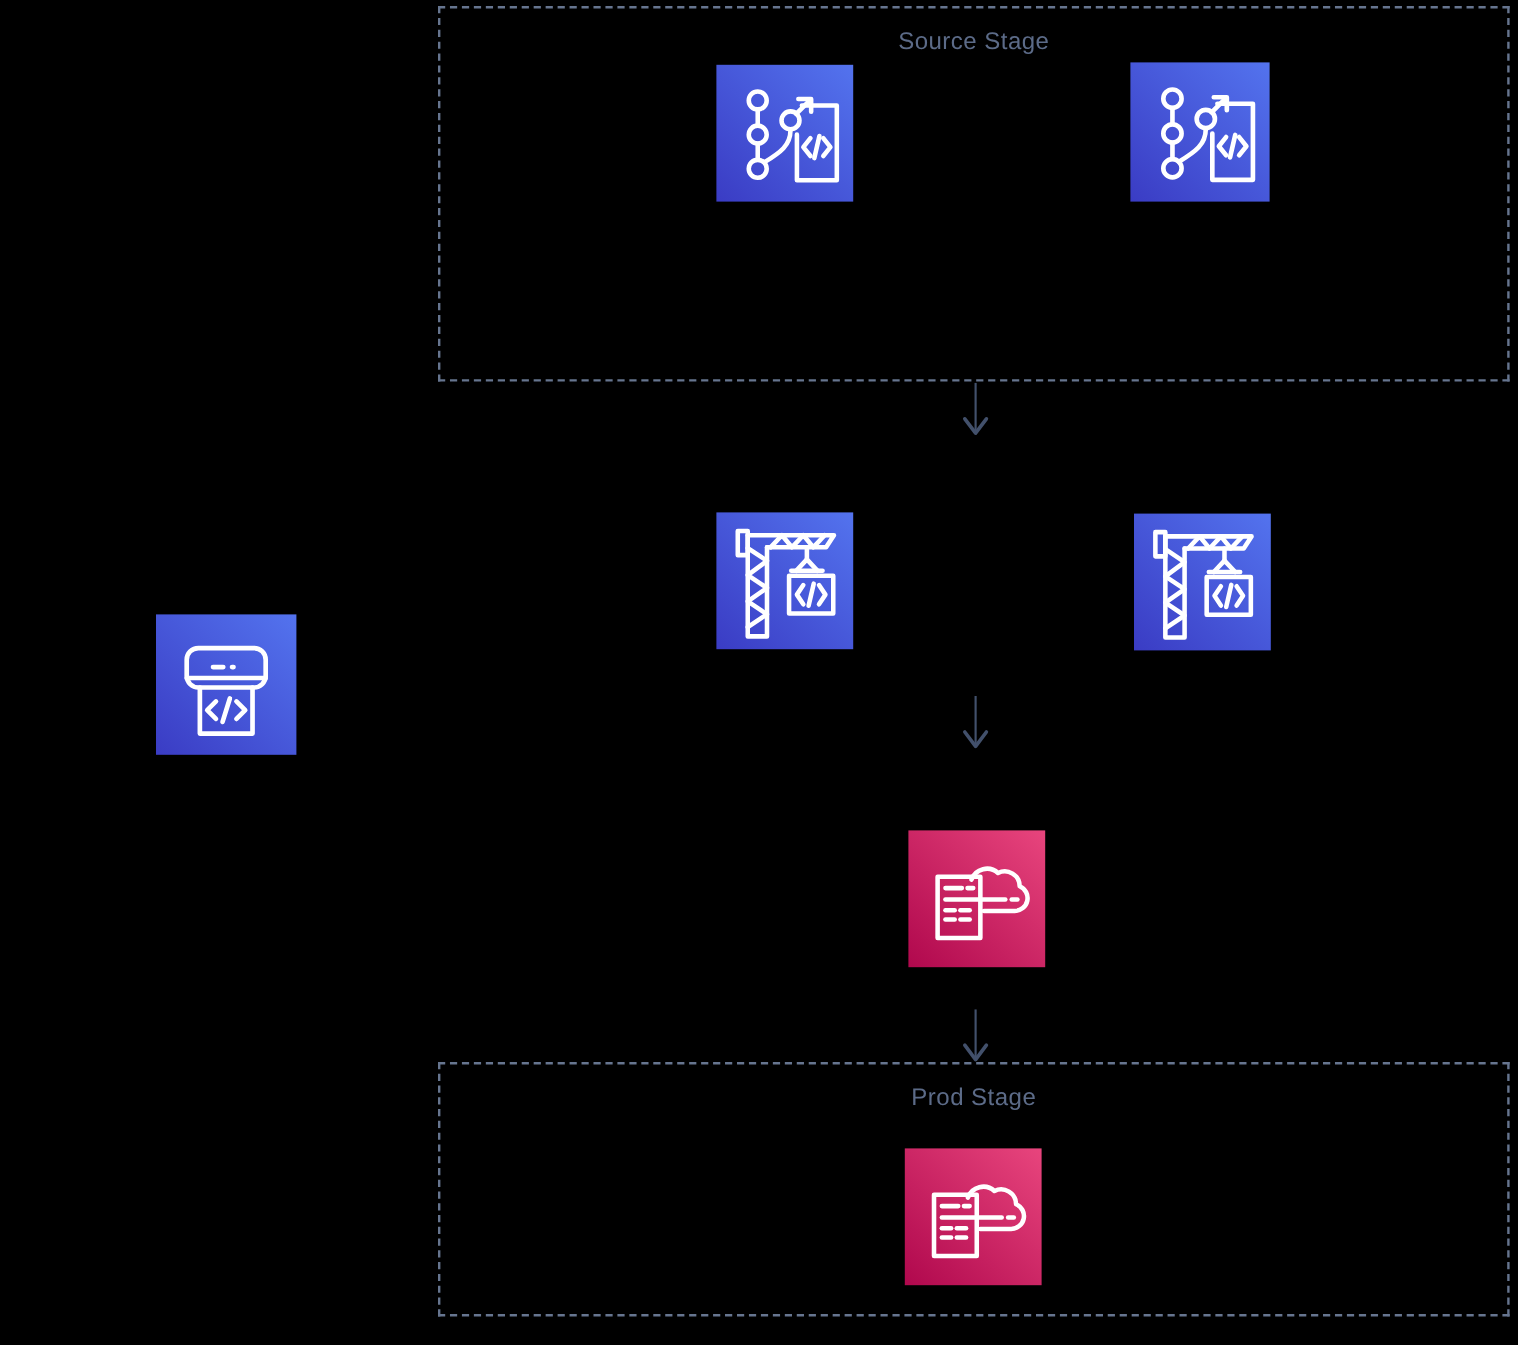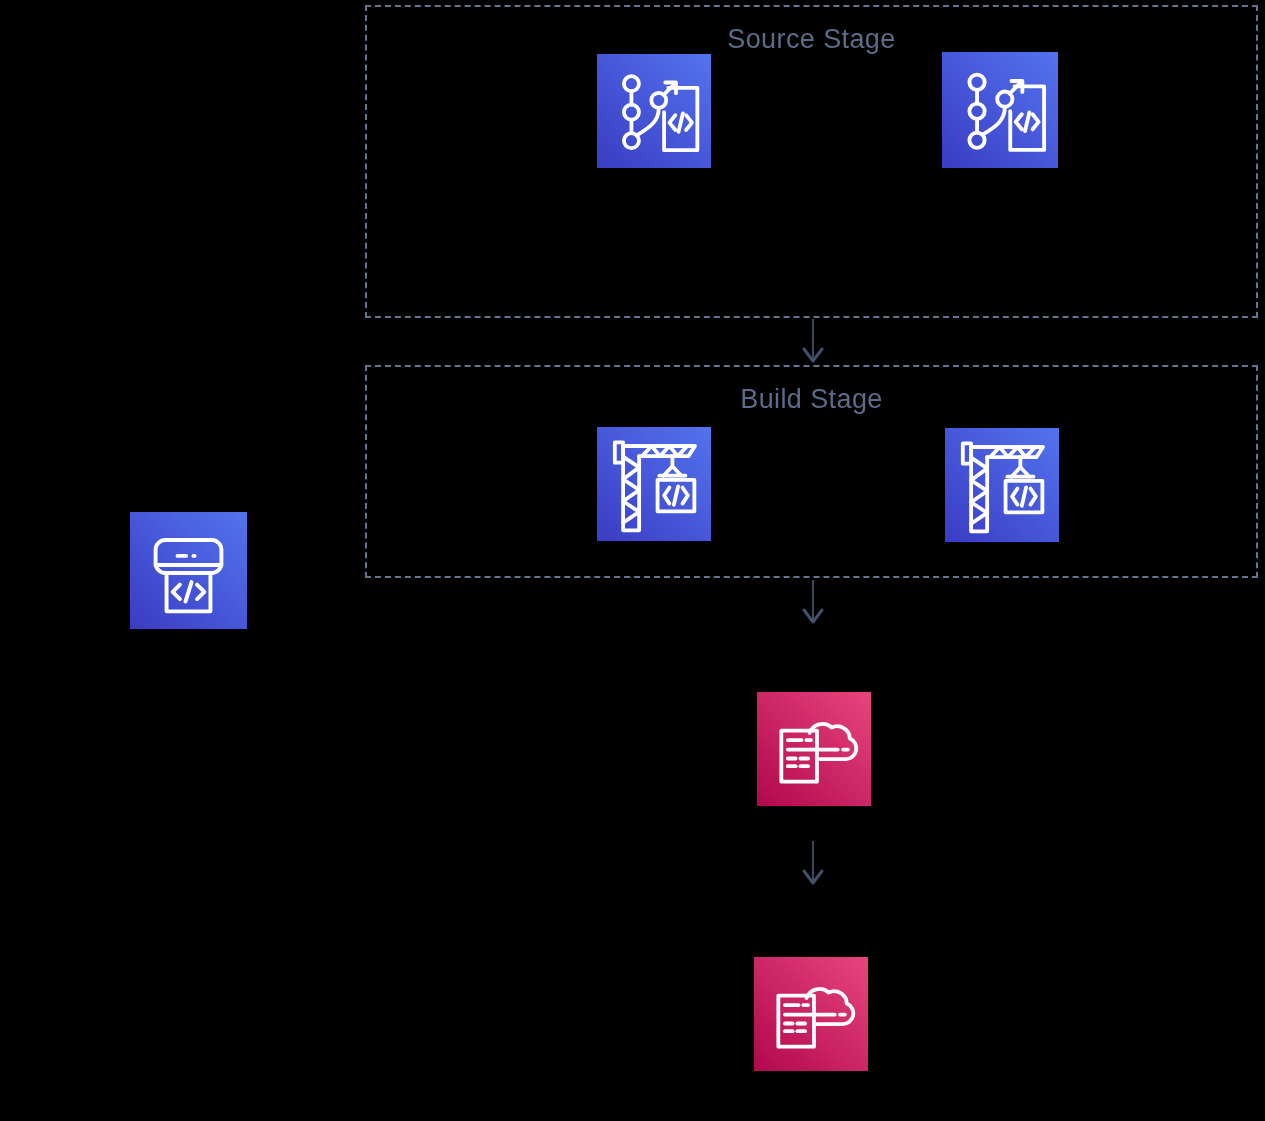--- a/index.html
+++ b/index.html
@@ -15,21 +15,21 @@
     position: absolute;
     left: 365px;
     width: 893px;
     border: 2px dashed #66758f;
     box-sizing: border-box;
   }
   .stage-title {
     width: 100%;
     text-align: center;
     color: #5c6b88;
-    font-size: 27px;
+    font-size: 20px;
     font-weight: 400;
     letter-spacing: 0.4px;
     margin-top: 17px;
   }
   .aws-icon {
     position: absolute;
     width: 114px;
     height: 114px;
   }
   .aws-icon svg { display: block; width: 100%; height: 100%; }
@@ -54,25 +54,25 @@
 </style>
 </head>
 <body>
 
 <div id="page">
 
   <div class="stage-box" style="top:5px;height:313px;">
     <div class="stage-title">Source Stage</div>
   </div>
 
-  <div class="stage-box" style="top:365px;height:213px;">
-    <div class="stage-title">Build Stage</div>
-  </div>
-
-
+
+
+  <div class="stage-box" style="top:885px;height:212px;">
+    <div class="stage-title">Prod Stage</div>
+  </div>
 
   <div class="arrow" style="top:319px;">
     <svg viewBox="0 0 26 46">
       <line class="arrow-line" x1="13" y1="0" x2="13" y2="40"></line>
       <polyline class="arrow-head" points="4,30 13,42 22,30"></polyline>
     </svg>
   </div>
   <div class="arrow" style="top:580px;">
     <svg viewBox="0 0 26 46">
       <line class="arrow-line" x1="13" y1="0" x2="13" y2="40"></line>

